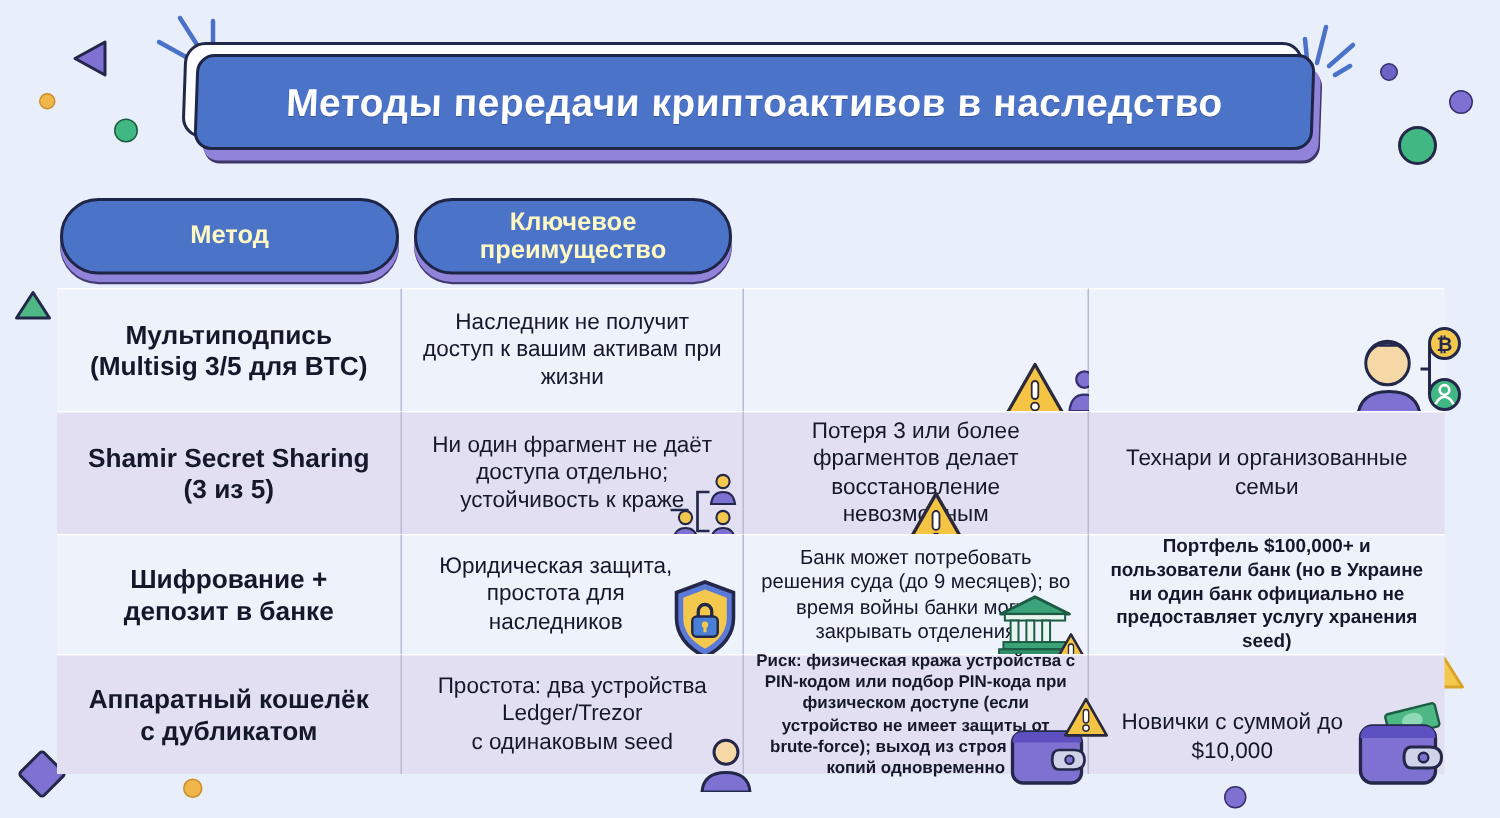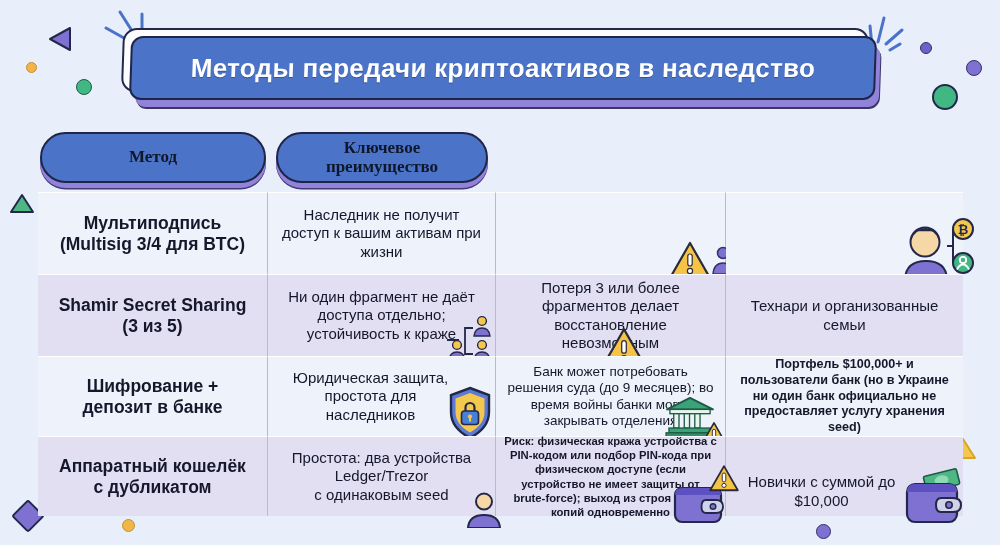--- a/index.html
+++ b/index.html
@@ -32,21 +32,21 @@
 
   
   .head-grid{
     position:absolute;left:38px;top:132px;width:925px;
     display:grid;grid-template-columns:230px 228px 230px 237px;
   }
   .pill{
     height:47px;background:#4b73c8;border:2px solid #1f2547;border-radius:26px;
     box-shadow:0 5px 0 #9183d9, 0 6.5px 0 #433a73;
     display:flex;align-items:center;justify-content:center;text-align:center;
-    color:#0f172a;font-weight:700;font-size:17px;line-height:1.1;font-family:Liberation Serif, serif;
+    color:#fef9c3;font-weight:700;font-size:17px;line-height:1.1;
   }
   .pill.m0{margin:0 2px;}
   .pill.m1{margin:0 8px;}
 
   
   .table{
     position:absolute;left:38px;top:192px;width:925px;
     display:grid;grid-template-columns:230px 228px 230px 237px;
   }
   .row-light{background:#eef2fb;}
@@ -119,21 +119,21 @@
 
   <div class="head-grid">
     <div class="pill m0">Метод</div>
     <div class="pill m1" style="white-space:pre-line;">Ключевое
 преимущество</div>
   </div>
 
   <div class="table">
 
     <div class="cell r1 row-light c-method">Мультиподпись
-(Multisig 3/4 для BTC)</div>
+(Multisig 3/5 для BTC)</div>
     <div class="cell r1 row-light">Наследник не получит доступ к вашим активам при жизни</div>
     <div class="cell r1 row-light">
       <svg class="icon" style="right:-9px;bottom:0;" width="22" height="28" viewBox="0 0 22 28">
         <circle cx="11" cy="7" r="5.5" fill="#7e71d2" stroke="#35306b" stroke-width="1.5"></circle>
         <path d="M1 28 q1-11 10-11 q9 0 10 11 z" fill="#7e71d2" stroke="#35306b" stroke-width="1.5"></path>
       </svg>
       <svg class="icon" style="right:12px;bottom:-8px;" width="46" height="42" viewBox="0 0 46 42">
         <path d="M23 3 L43 38 L3 38 Z" fill="#f6c445" stroke="#2a2a3a" stroke-width="2.2" stroke-linejoin="round"></path>
         <rect x="20.8" y="14" width="4.4" height="12" rx="2.2" fill="#fff" stroke="#2a2a3a" stroke-width="1.2"></rect>
         <circle cx="23" cy="31" r="2.6" fill="#fff" stroke="#2a2a3a" stroke-width="1.2"></circle>

